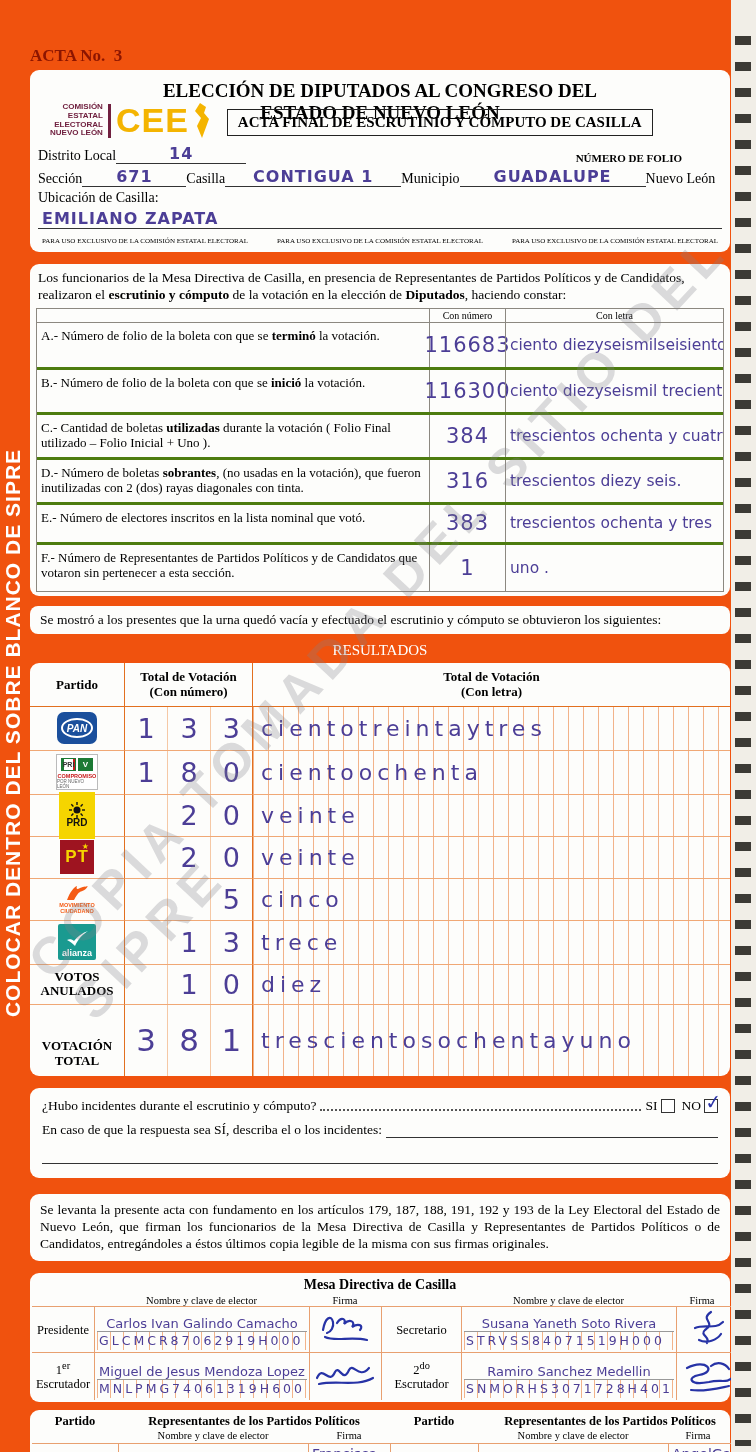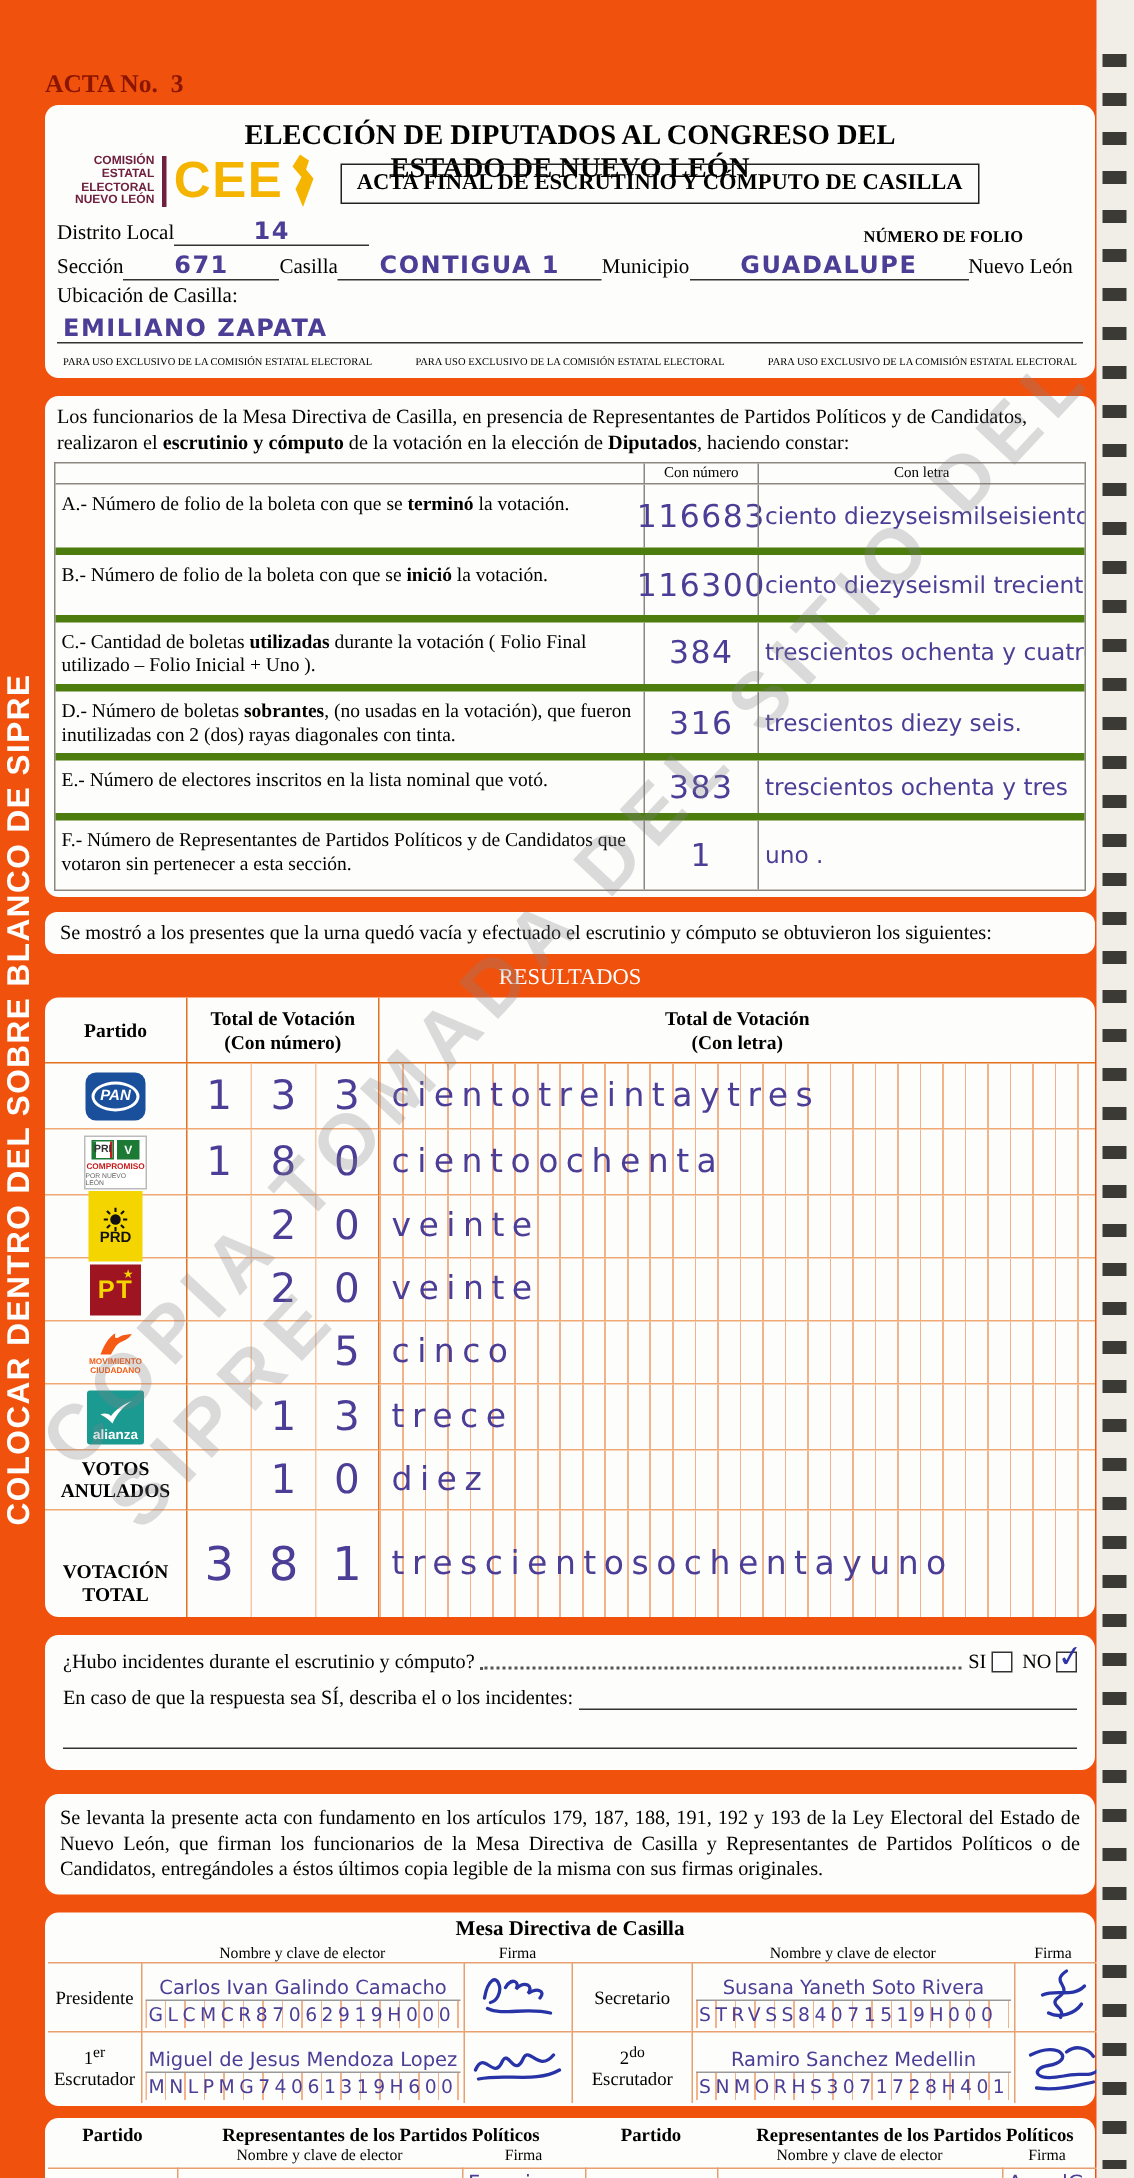--- a/index.html
+++ b/index.html
@@ -53,21 +53,21 @@
   .hw-big { font-size:16px; font-weight:bold; letter-spacing:1px; }
   .footer-notes { display:flex; justify-content:space-between; font-size:7px;
     margin-top:8px; padding:0 4px; }
 
   
   .scrutiny-panel { margin-top:12px; padding:6px 6px 4px 6px; }
   .intro { font-size:13.5px; line-height:1.25; padding:0 2px; }
   .sc-table { border:1.5px solid #8c8880; margin-top:4px; }
   .sc-hrow { display:grid; grid-template-columns:392px 76px auto; border-bottom:1px solid #8c8880; }
   .sc-hcell { font-size:10px; text-align:center; border-left:1px solid #8c8880; padding:1px 0; }
-  .sc-row { display:grid; grid-template-columns:392px 76px auto; border-bottom:5px solid #4d7c0f; }
+  .sc-row { display:grid; grid-template-columns:392px 76px auto; border-bottom:3px solid #4d7c0f; }
   .sc-row:last-child { border-bottom:none; }
   .sc-label { font-size:13px; padding:5px 4px 5px 4px; line-height:1.2; }
   .sc-num, .sc-letra { border-left:1px solid #8c8880; position:relative; }
   .sc-num { display:flex; align-items:center; justify-content:center;
     font-size:21px; letter-spacing:1px; }
   .sc-letra { display:flex; align-items:center; font-size:15.5px; padding-left:4px;
     white-space:nowrap; overflow:hidden; }
 
   
   .banner { margin-top:10px; background:#fdfdfb; border-radius:8px; font-size:13.5px;

